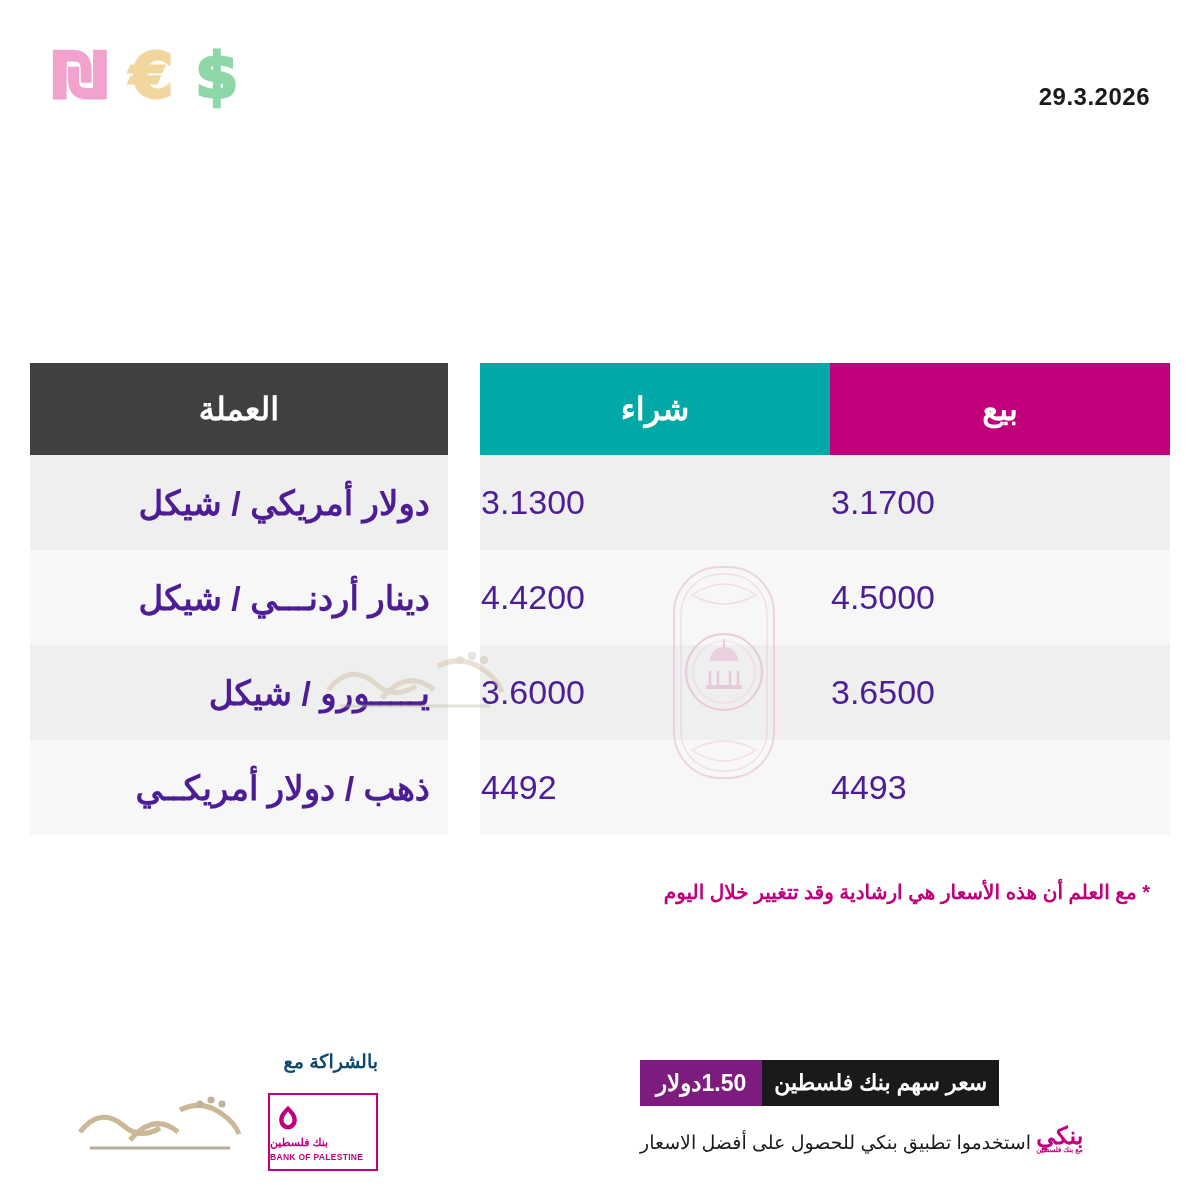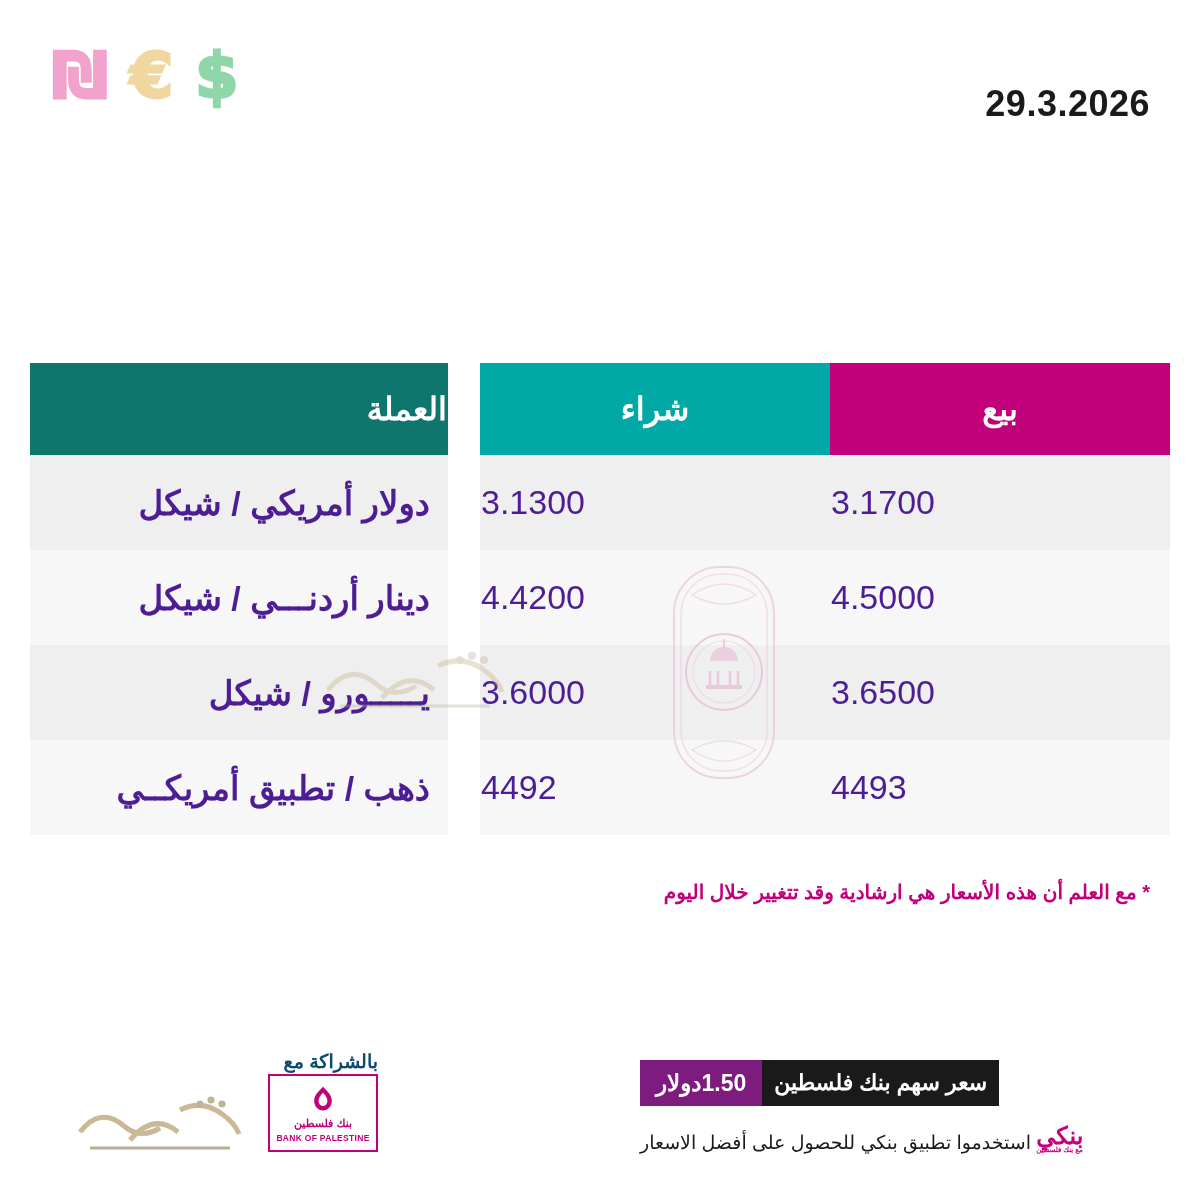--- a/index.html
+++ b/index.html
@@ -44,21 +44,21 @@
     color: transparent;
   }
   .glyph-dollar { color: #8fd6a8; }
   .glyph-euro   { color: #f2d6a0; }
   .glyph-shekel { color: #f2a3cd; }
 
   .date {
     position: absolute;
     right: 50px;
     top: 38px;
-    font-size: 36px;
+    font-size: 24px;
     font-weight: bold;
     color: #1a1a1a;
     letter-spacing: 0.5px;
     direction: ltr;
   }
 
   
   .table-wrap {
     position: absolute;
     top: 363px;
@@ -70,21 +70,21 @@
     border-collapse: collapse;
     table-layout: fixed;
   }
   table.rates th {
     height: 92px;
     font-size: 32px;
     font-weight: bold;
     color: #ffffff;
     vertical-align: middle;
   }
-  .th-currency { background: #0f766e; width: 418px; text-align: right; }
+  .th-currency { background: #404040; width: 418px; }
   .th-buy      { background: #00a9a5; width: 350px; }
   .th-sell     { background: #c2007b; width: 340px; }
   .spacer-col  { width: 32px; background: #ffffff; }
 
   table.rates td {
     height: 95px;
     font-size: 34px;
     color: #4c1d95;
     vertical-align: middle;
   }
@@ -147,28 +147,28 @@
     position: absolute;
     right: 0;
     top: 0;
     font-size: 19px;
     font-weight: bold;
     color: #0c4a6e;
   }
   .bop-logo {
     position: absolute;
     right: 0;
-    top: 24px;
+    top: 43px;
     width: 110px;
     height: 78px;
     border: 2px solid #c2007b;
     background: #ffffff;
     display: flex;
     flex-direction: column;
-    align-items: center;
+    align-items: flex-end;
     justify-content: center;
     gap: 3px;
   }
   .bop-ar {
     font-size: 11px;
     color: #c2007b;
     font-weight: bold;
   }
   .bop-en {
     font-size: 8.5px;
@@ -288,21 +288,21 @@
         <tr class="row-odd">
           <td class="value">3.6500</td>
           <td class="value">3.6000</td>
           <td class="gap"></td>
           <td class="currency-name">يـــــورو / شيكل</td>
         </tr>
         <tr class="row-even">
           <td class="value">4493</td>
           <td class="value">4492</td>
           <td class="gap"></td>
-          <td class="currency-name">ذهب / تطبيق أمريكــي</td>
+          <td class="currency-name">ذهب / دولار أمريكــي</td>
         </tr>
       </tbody>
     </table>
   </div>
 
   <div class="wm-seal">
     <svg viewBox="0 0 104 215" width="104" height="215" aria-hidden="true">
       <rect x="2" y="2" width="100" height="211" rx="46" fill="none" stroke="#e8b7d4" stroke-width="2"></rect>
       <rect x="9" y="9" width="86" height="197" rx="40" fill="none" stroke="#edc7de" stroke-width="1.5"></rect>
       <circle cx="52" cy="107" r="38" fill="none" stroke="#e3a9cb" stroke-width="2"></circle>

